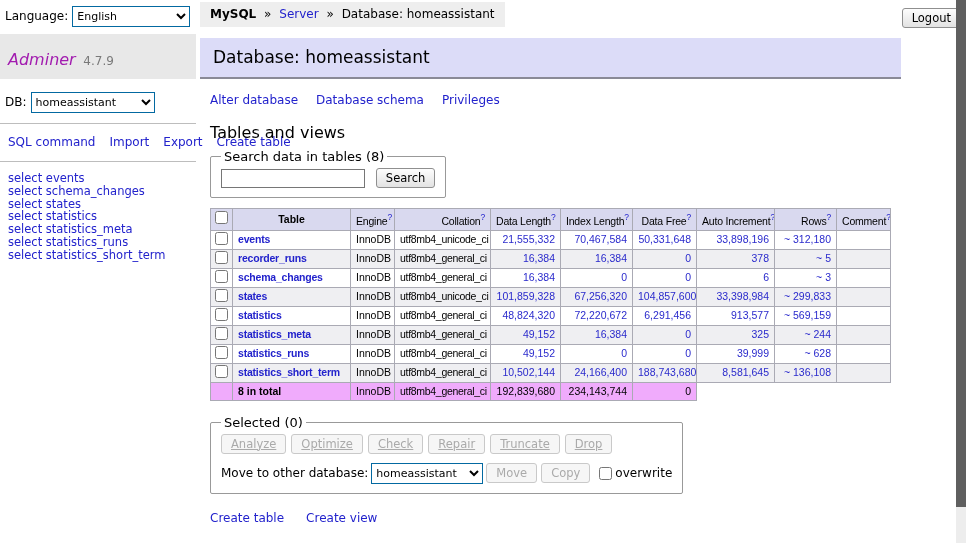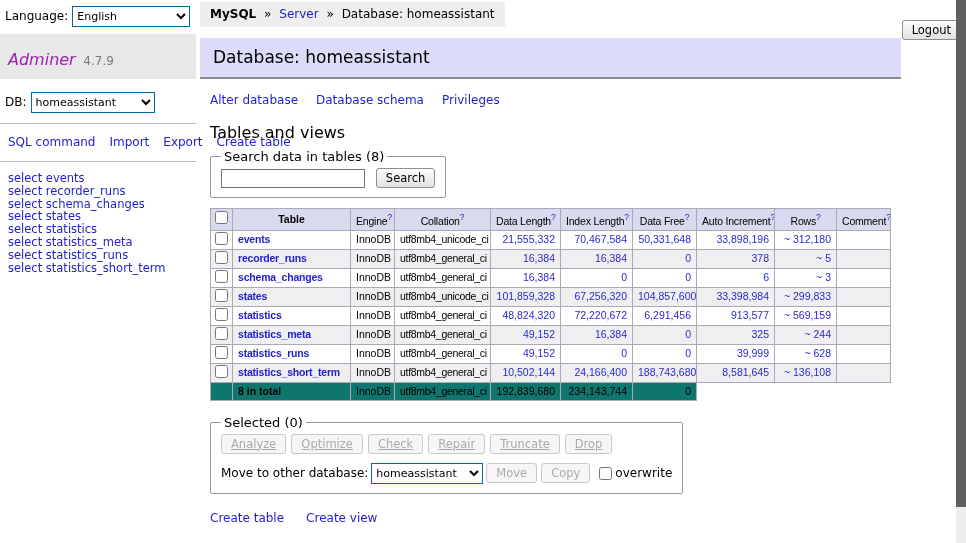--- a/index.html
+++ b/index.html
@@ -24,51 +24,51 @@
   .actions a { margin-right:14px; white-space:nowrap; }
   .tablelist { list-style:none; padding-left:8px; }
   .tablelist li { line-height:12.8px; font-size:11.5px; white-space:nowrap; }
 
   
   .main { position:absolute; left:200px; top:0; right:10px; }
   .topbar { margin-top:2px; height:24px; }
   .breadcrumb { display:inline-block; background:#eeeeee; padding:5px 10px 6px 10px; }
   .bc-root { font-weight:bold; }
   .bc-sep { margin:0 4px; }
-  .logout-btn { position:absolute; top:20px; right:5px; }
+  .logout-btn { position:absolute; top:8px; right:5px; }
   button { font-family:"DejaVu Sans", sans-serif; font-size:11.5px; color:#000;
            background:linear-gradient(#fdfdfd,#e2e2e2); border:1px solid #8f8f8f;
            border-radius:3px; padding:2px 9px; }
   h2.dbtitle { margin-top:12px; margin-right:55px; background:#dcdcf8; border-bottom:2px solid #8a8a97;
                padding:9px 13px 10px 13px; font-size:17px; font-weight:normal; }
   .dblinks { margin:14px 0 0 10px; }
   .dblinks a { margin-right:18px; }
   h3 { font-size:16px; font-weight:normal; margin:16px 0 0 10px; }
 
   fieldset { border:1px solid #999; border-radius:2px; margin:7px 0 0 10px;
              padding:4px 10px 9px 10px; display:inline-block; }
   legend { font-size:13px; padding:0 3px;margin-top:40px; }
   .search-fs input[type=text] { width:142px; height:17px; border:1px solid #767676;
              font-size:12px; margin-right:7px; vertical-align:middle; }
 
   table { border-collapse:collapse; table-layout:fixed; width:680px; margin:10px 0 0 10px;
           font-family:"Liberation Sans", sans-serif; font-size:10.5px;border-radius:15px; }
   th, td { border:1px solid #aaaab4; padding:2px 5px; line-height:13px;
            overflow:hidden; white-space:nowrap; }
-  thead th { background:#d9d9ef; font-weight:normal; text-align:center; font-size:10.5px;
+  thead th { background:#d9d9ef; font-weight:normal; text-align:right; font-size:10.5px;
              letter-spacing:-0.2px; }
   thead th.col-table { font-weight:bold; text-align:center; letter-spacing:0; }
   tbody tr:nth-child(even) td { background:#efeff2; }
   td.num { text-align:right; }
   td.num a { color:#2a2acc; }
   td.check, th.check { text-align:center; padding:1px 2px; }
   .name-link { font-weight:bold; letter-spacing:-0.2px; }
   td.coll { letter-spacing:-0.3px; }
   sup.help { font-size:8.5px; }
-  tr.total td { background:#0f766e; }
+  tr.total td { background:#f0abfc; }
   tr.total .total-label { font-weight:bold; }
 
   .selected-fs { margin-top:14px; }
   .btnrow button[disabled] { color:#aaa; border-color:#c9c9c9; background:#f6f6f6; margin-right:5px;text-decoration:underline; }
   .moverow { margin-top:9px; }
   .moverow select { width:110px; margin:0 3px; vertical-align:middle; }
   .moverow button[disabled] { color:#aaa; border-color:#c9c9c9; background:#f6f6f6; margin-right:4px; }
   .ow-label { margin-left:5px; }
   .ow-label input { vertical-align:middle; margin-right:3px; }
 
@@ -92,21 +92,20 @@
       <span class="logo-ver">4.7.9</span>
     </h1>
     <div class="db-row">
       <span>DB:</span><select><option>homeassistant</option></select>
     </div>
     <hr>
     <p class="actions" id="sidebar-actions"><a>SQL command</a><a>Import</a><a>Export</a><a>Create table</a></p>
     <hr>
     <ul class="tablelist" id="sidebar-tables">
         <li><a>select events</a></li>
-        <li><a>select recorder_runs</a></li>
         <li><a>select schema_changes</a></li>
         <li><a>select states</a></li>
         <li><a>select statistics</a></li>
         <li><a>select statistics_meta</a></li>
         <li><a>select statistics_runs</a></li>
         <li><a>select statistics_short_term</a></li>
       </ul>
   </div>
 
   <div class="main">

